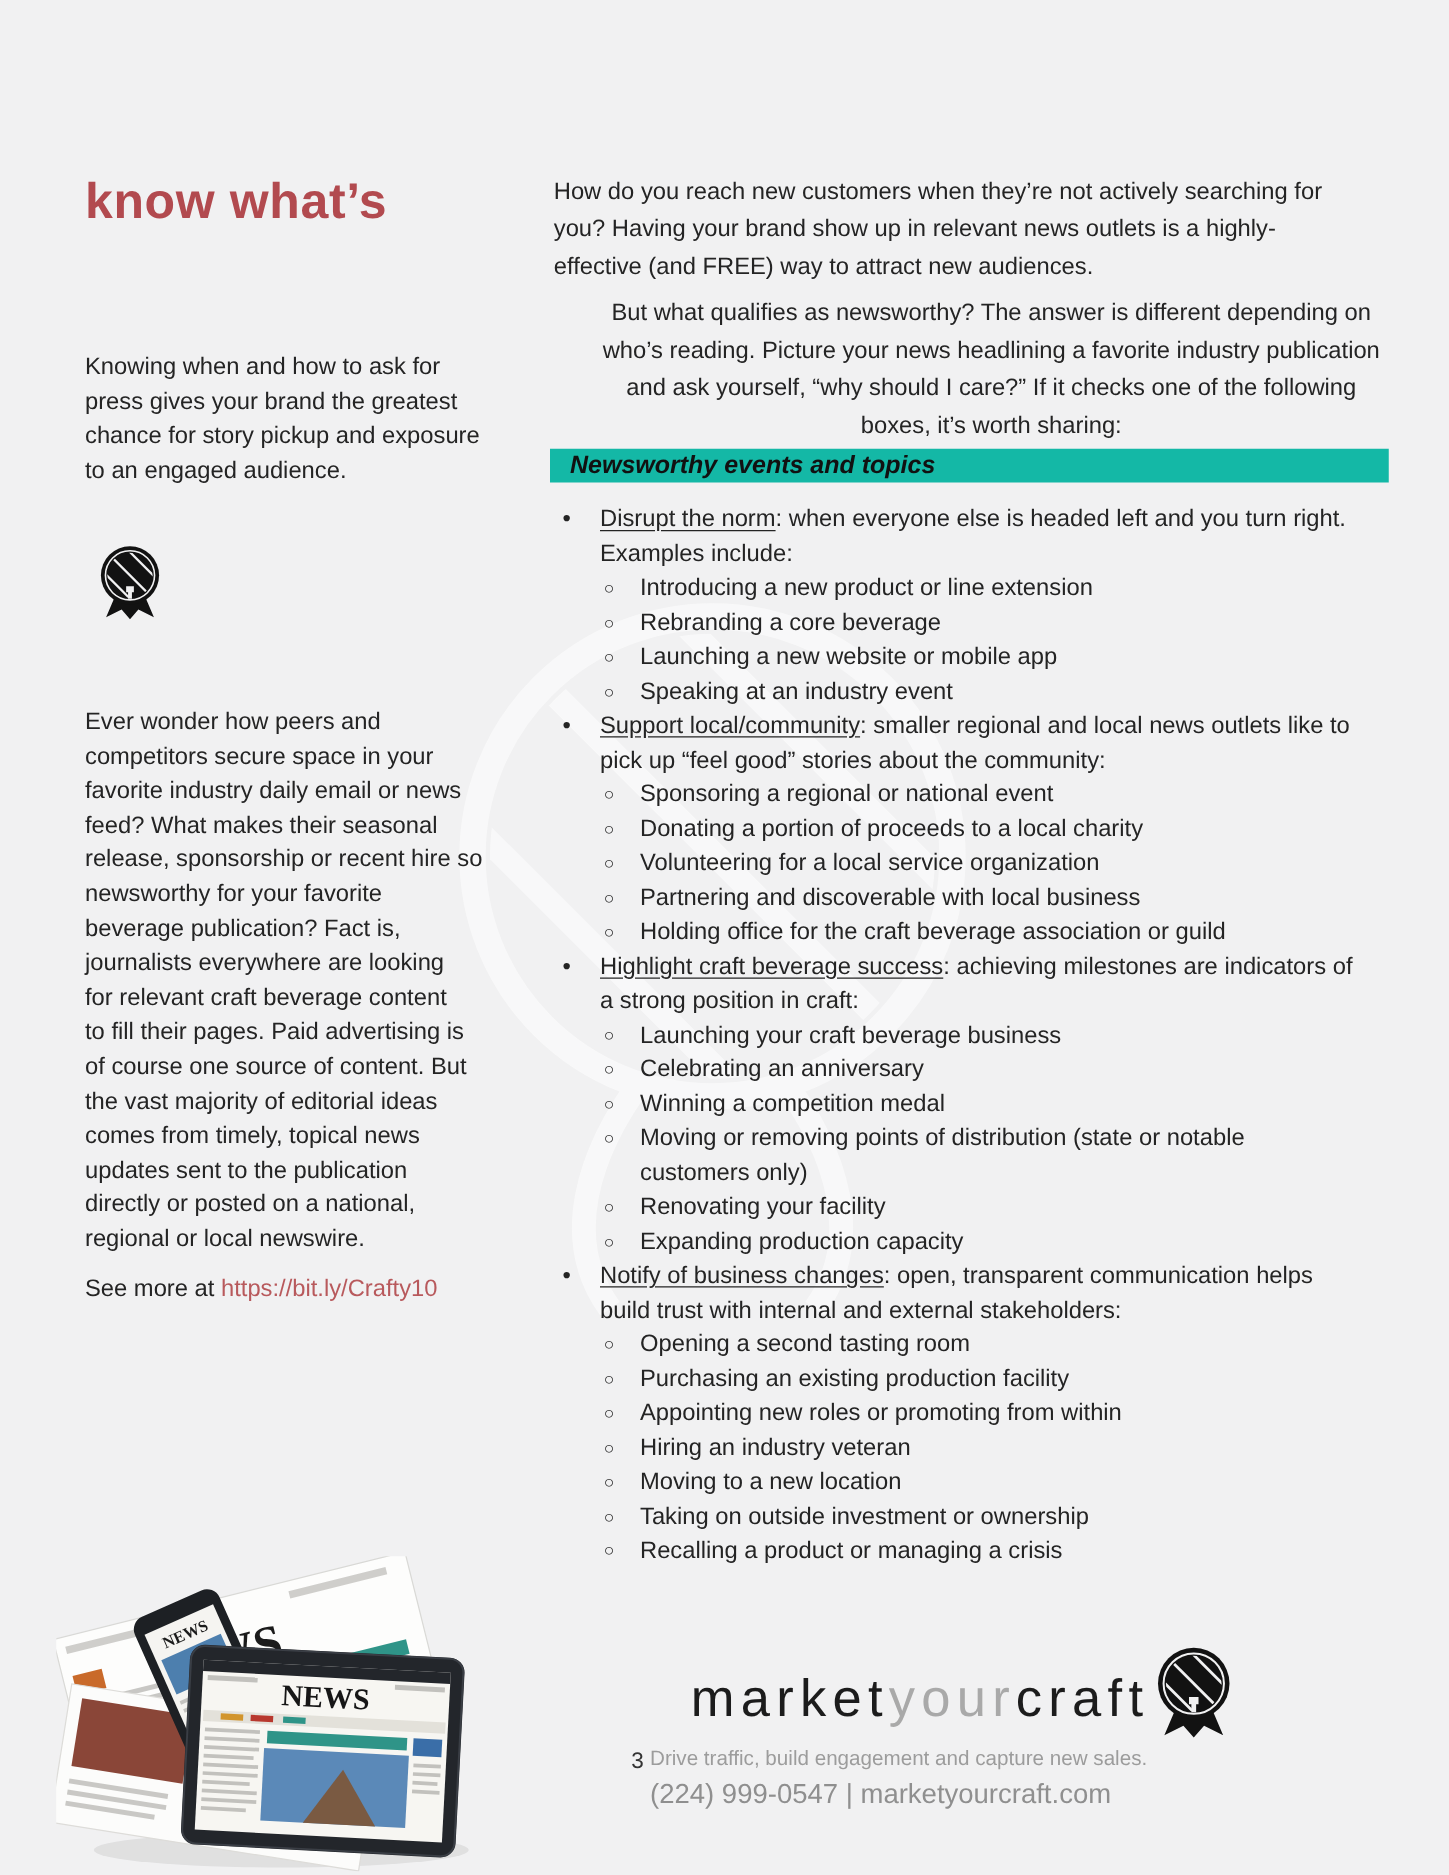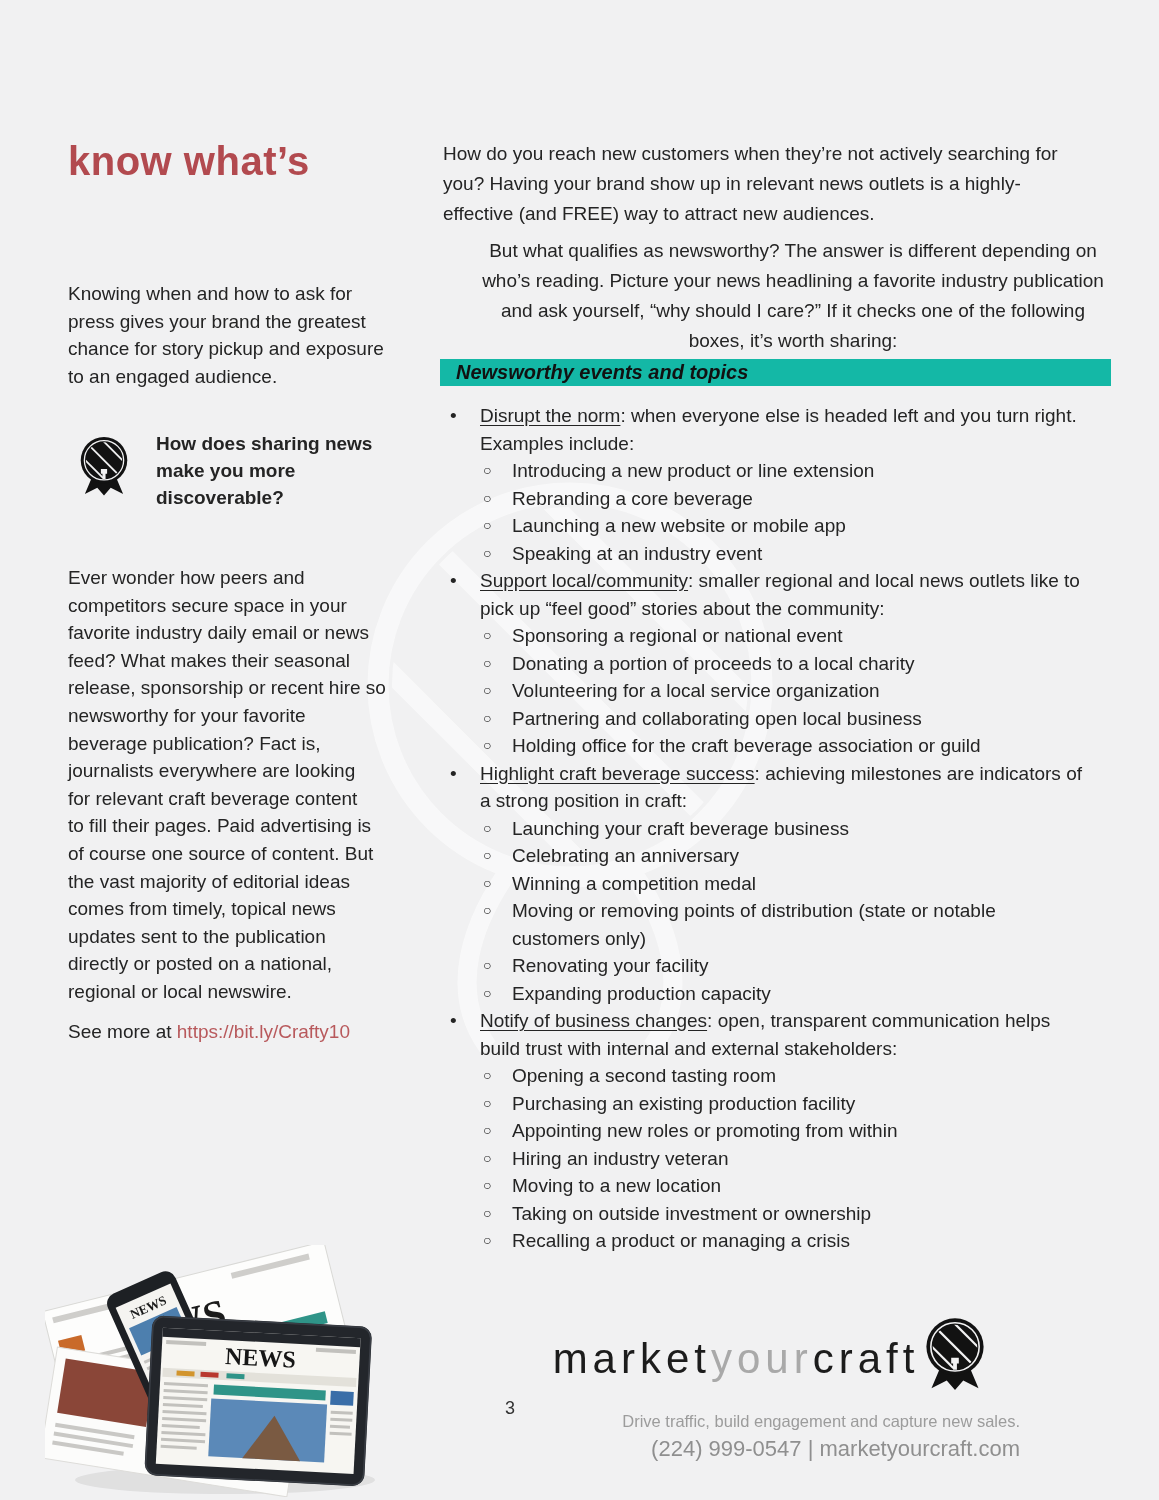--- a/index.html
+++ b/index.html
@@ -31,27 +31,27 @@
   .band{position:absolute;left:440px;top:359px;width:655px;height:27px;margin:0;
     background:#14b8a6;font-size:20px;font-weight:700;line-height:27px;padding-left:16px;color:#111;font-style:italic;}
   .topics{position:absolute;left:443px;top:402px;width:700px;margin:0;padding:0;list-style:none;
     font-size:19px;line-height:27.5px;}
   .topics li{display:flex;margin:0;padding:0;}
   .topics .marker{width:30px;padding-left:7px;flex:none;}
   .topics .marker2{width:29px;margin-left:40px;flex:none;font-size:14px;}
   .topics .txt,.topics .stxt{flex:1;white-space:pre-line;}
   .topics .lead{text-decoration:underline;text-underline-offset:3px;}
   
-  .footer{position:absolute;left:520px;top:1330px;width:500px;text-align:right;}
+  .footer{position:absolute;left:520px;top:1330px;width:500px;text-align:left;}
   .logo-row{display:flex;justify-content:center;align-items:center;height:58px;}
   .logo-seg{font-size:42px;letter-spacing:5px;line-height:58px;}
   .logo-dark{color:#1c1c1c;}
   .logo-gray{color:#a9a9a9;}
   .badge-lg{width:64px;height:75px;margin-left:4px;margin-top:-10px;flex:none;}
-  .tagline{font-size:16.5px;color:#9c9c9c;margin-top:24px;}
+  .tagline{font-size:16.5px;color:#9c9c9c;margin-top:10px;}
   .contact{font-size:22px;color:#8f8f8f;margin-top:5px;}
   .pagenum{position:absolute;left:505px;top:1398px;font-size:18px;color:#333;}
   
   .news-photo{position:absolute;left:45px;top:1245px;width:335px;height:252px;}
 </style>
 </head>
 <body>
 
 <svg class="watermark" viewBox="0 0 480 600">
   <defs>
@@ -88,23 +88,20 @@
     <path d="M30 72 L13 112 L37 100 L50 115 L63 100 L87 112 L70 72 Z" fill="#121212"></path>
     <circle cx="50" cy="47" r="45" fill="#121212"></circle>
     <circle cx="50" cy="47" r="38" fill="none" stroke="#f1f1f2" stroke-width="2.5"></circle>
     <g clip-path="url(#clipA)" stroke="#f1f1f2" stroke-width="3.5">
       <line x1="8" y1="5" x2="92" y2="89"></line>
       <line x1="28" y1="-11" x2="112" y2="73"></line>
       <line x1="-12" y1="21" x2="72" y2="105"></line>
     </g>
     <path d="M44 64 h12 v9 h-3 v10 h-6 v-10 h-3 z" fill="#f1f1f2"></path>
   </svg>
-  <p class="callout-text">How does sharing news
-make you more
-discoverable?</p>
 </div>
 
 <p class="leftbody">Ever wonder how peers and
 competitors secure space in your
 favorite industry daily email or news
 feed? What makes their seasonal
 release, sponsorship or recent hire so
 newsworthy for your favorite
 beverage publication? Fact is,
 journalists everywhere are looking
@@ -172,21 +169,21 @@
     <span class="stxt">Donating a portion of proceeds to a local charity</span>
   </li>
 
   <li class="sub">
     <span class="marker2">○</span>
     <span class="stxt">Volunteering for a local service organization</span>
   </li>
 
   <li class="sub">
     <span class="marker2">○</span>
-    <span class="stxt">Partnering and collaborating open local business</span>
+    <span class="stxt">Partnering and discoverable with local business</span>
   </li>
 
   <li class="sub">
     <span class="marker2">○</span>
     <span class="stxt">Holding office for the craft beverage association or guild</span>
   </li>
 
   <li class="main">
     <span class="marker">•</span>
     <span class="txt"><span class="lead">Highlight craft beverage success</span><span class="rest">: achieving milestones are indicators of

